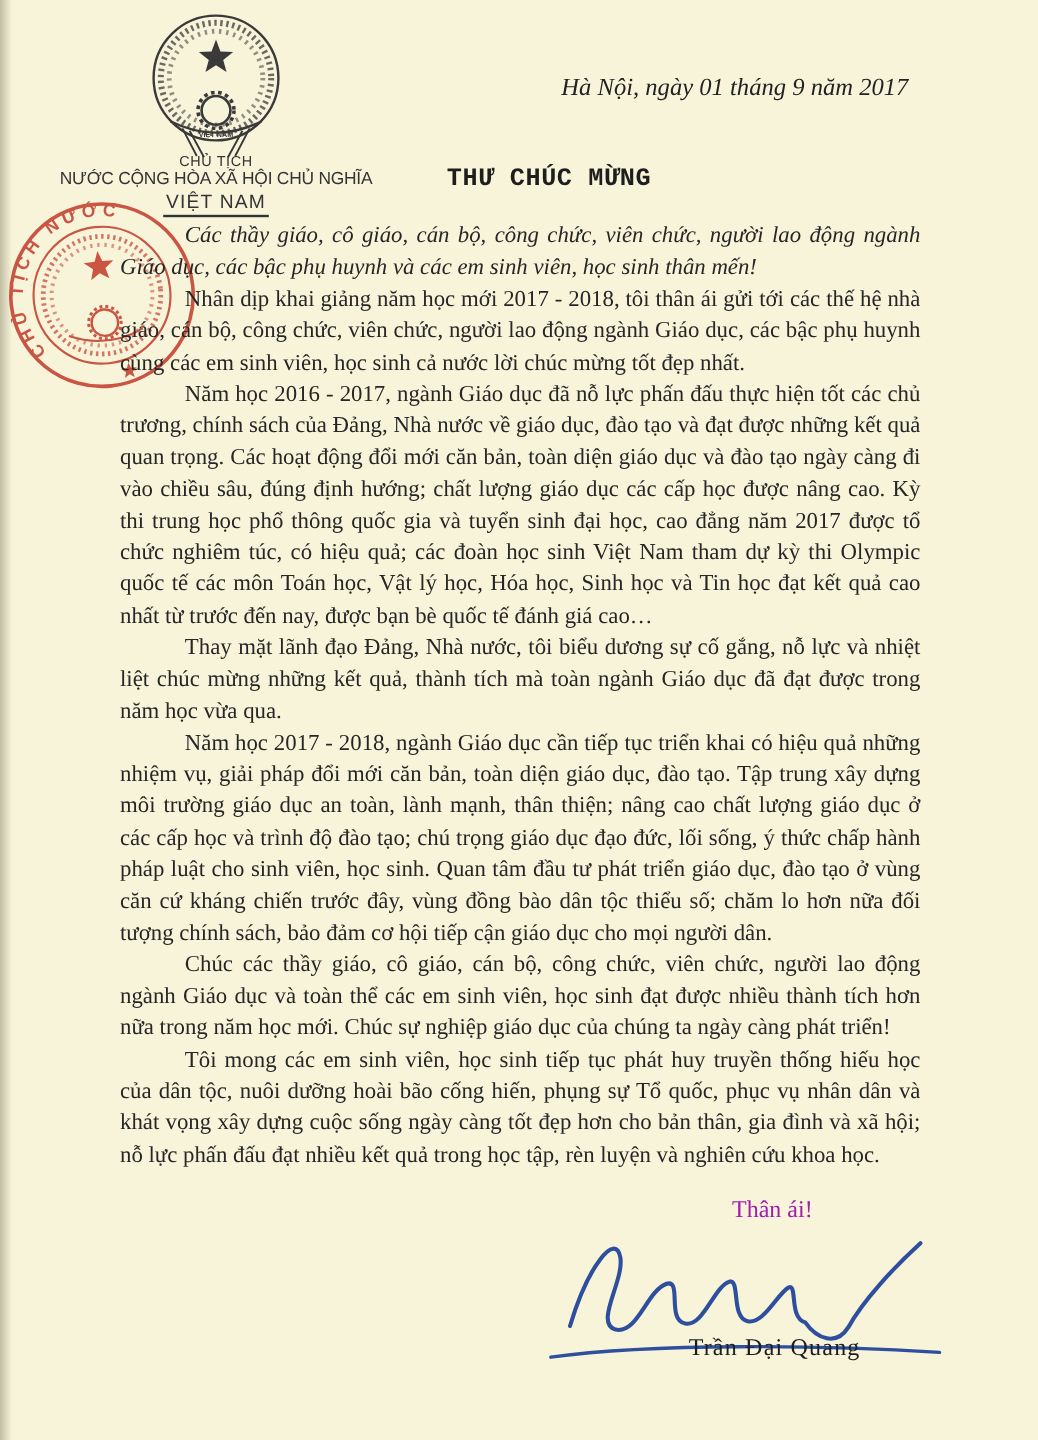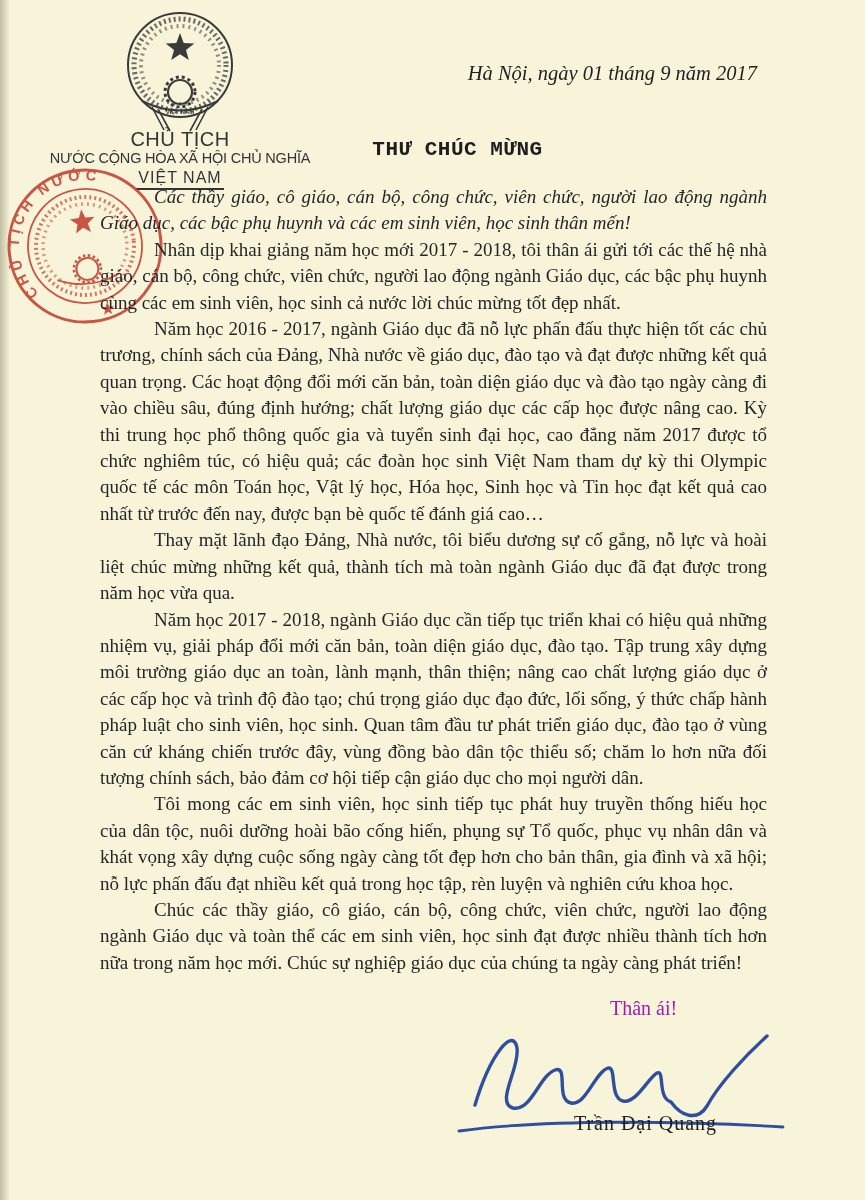--- a/index.html
+++ b/index.html
@@ -12,21 +12,21 @@
     position:absolute;left:0;top:0;bottom:0;width:10px;
     background:linear-gradient(to right,rgba(105,100,75,.38),rgba(105,100,75,0));
     pointer-events:none;
   }
   
   .emblem{position:absolute;left:122px;top:8px;width:116px;height:124px;}
   .sender{
     position:absolute;left:28px;top:128px;width:304px;text-align:center;
     font-family:"Liberation Sans",sans-serif;color:#343434;line-height:1.1;
   }
-  .sender .l1{font-size:20px;letter-spacing:.5px;}
+  .sender .l1{font-size:12px;letter-spacing:.5px;}
   .sender .l2{font-size:14.5px;margin-top:1px;letter-spacing:-.2px;}
   .sender .l3{display:inline-block;font-size:16px;margin-top:2px;letter-spacing:1px;
     border-bottom:2px solid #343434;padding:0 2px 1px 2px;}
   
   .date-line{
     position:absolute;top:62px;right:108px;font-style:italic;font-size:20.5px;color:#222;
   }
   .doc-title{
     position:absolute;left:50px;top:138px;width:815px;text-align:center;
     font-weight:bold;font-size:21px;letter-spacing:.5px;color:#1e1e1e;font-family:Liberation Mono, monospace;
@@ -97,24 +97,24 @@
       <circle cx="81" cy="104" r="11" stroke-width="2"></circle>
       <circle cx="81" cy="104" r="13.5" stroke-width="2.6" stroke-dasharray="2.5 2.5"></circle>
       <path d="M50,112 Q81,126 112,112" stroke-width="1.8"></path>
     </g>
   </svg>
 
   <div class="body-text">
     <p class="salutation">Các thầy giáo, cô giáo, cán bộ, công chức, viên chức, người lao động ngành Giáo dục, các bậc phụ huynh và các em sinh viên, học sinh thân mến!</p>
     <p>Nhân dịp khai giảng năm học mới 2017 - 2018, tôi thân ái gửi tới các thế hệ nhà giáo, cán bộ, công chức, viên chức, người lao động ngành Giáo dục, các bậc phụ huynh cùng các em sinh viên, học sinh cả nước lời chúc mừng tốt đẹp nhất.</p>
     <p>Năm học 2016 - 2017, ngành Giáo dục đã nỗ lực phấn đấu thực hiện tốt các chủ trương, chính sách của Đảng, Nhà nước về giáo dục, đào tạo và đạt được những kết quả quan trọng. Các hoạt động đổi mới căn bản, toàn diện giáo dục và đào tạo ngày càng đi vào chiều sâu, đúng định hướng; chất lượng giáo dục các cấp học được nâng cao. Kỳ thi trung học phổ thông quốc gia và tuyển sinh đại học, cao đẳng năm 2017 được tổ chức nghiêm túc, có hiệu quả; các đoàn học sinh Việt Nam tham dự kỳ thi Olympic quốc tế các môn Toán học, Vật lý học, Hóa học, Sinh học và Tin học đạt kết quả cao nhất từ trước đến nay, được bạn bè quốc tế đánh giá cao…</p>
-    <p>Thay mặt lãnh đạo Đảng, Nhà nước, tôi biểu dương sự cố gắng, nỗ lực và hoài liệt chúc mừng những kết quả, thành tích mà toàn ngành Giáo dục đã đạt được trong năm học vừa qua.</p>
+    <p>Thay mặt lãnh đạo Đảng, Nhà nước, tôi biểu dương sự cố gắng, nỗ lực và nhiệt liệt chúc mừng những kết quả, thành tích mà toàn ngành Giáo dục đã đạt được trong năm học vừa qua.</p>
     <p>Năm học 2017 - 2018, ngành Giáo dục cần tiếp tục triển khai có hiệu quả những nhiệm vụ, giải pháp đổi mới căn bản, toàn diện giáo dục, đào tạo. Tập trung xây dựng môi trường giáo dục an toàn, lành mạnh, thân thiện; nâng cao chất lượng giáo dục ở các cấp học và trình độ đào tạo; chú trọng giáo dục đạo đức, lối sống, ý thức chấp hành pháp luật cho sinh viên, học sinh. Quan tâm đầu tư phát triển giáo dục, đào tạo ở vùng căn cứ kháng chiến trước đây, vùng đồng bào dân tộc thiểu số; chăm lo hơn nữa đối tượng chính sách, bảo đảm cơ hội tiếp cận giáo dục cho mọi người dân.</p>
+    <p>Chúc các thầy giáo, cô giáo, cán bộ, công chức, viên chức, người lao động ngành Giáo dục và toàn thể các em sinh viên, học sinh đạt được nhiều thành tích hơn nữa trong năm học mới. Chúc sự nghiệp giáo dục của chúng ta ngày càng phát triển!</p>
     <p>Tôi mong các em sinh viên, học sinh tiếp tục phát huy truyền thống hiếu học của dân tộc, nuôi dưỡng hoài bão cống hiến, phụng sự Tổ quốc, phục vụ nhân dân và khát vọng xây dựng cuộc sống ngày càng tốt đẹp hơn cho bản thân, gia đình và xã hội; nỗ lực phấn đấu đạt nhiều kết quả trong học tập, rèn luyện và nghiên cứu khoa học.</p>
-    <p>Chúc các thầy giáo, cô giáo, cán bộ, công chức, viên chức, người lao động ngành Giáo dục và toàn thể các em sinh viên, học sinh đạt được nhiều thành tích hơn nữa trong năm học mới. Chúc sự nghiệp giáo dục của chúng ta ngày càng phát triển!</p>
   </div>
 
   <div class="closing">Thân ái!</div>
 
   <svg class="signature" viewBox="0 0 350 135">
     <g fill="none" stroke="#2e4f9e" stroke-width="3.4" stroke-linecap="round">
       <path d="M30,95
         C45,45 68,16 72,38
         C75,58 50,93 68,98
         C86,102 94,66 110,60

